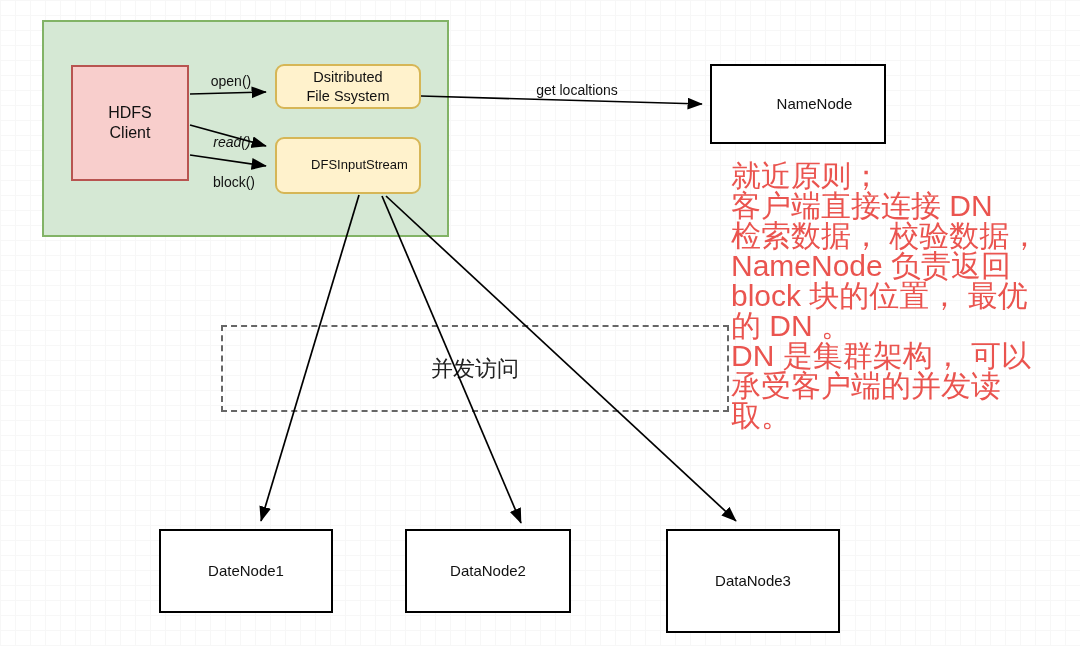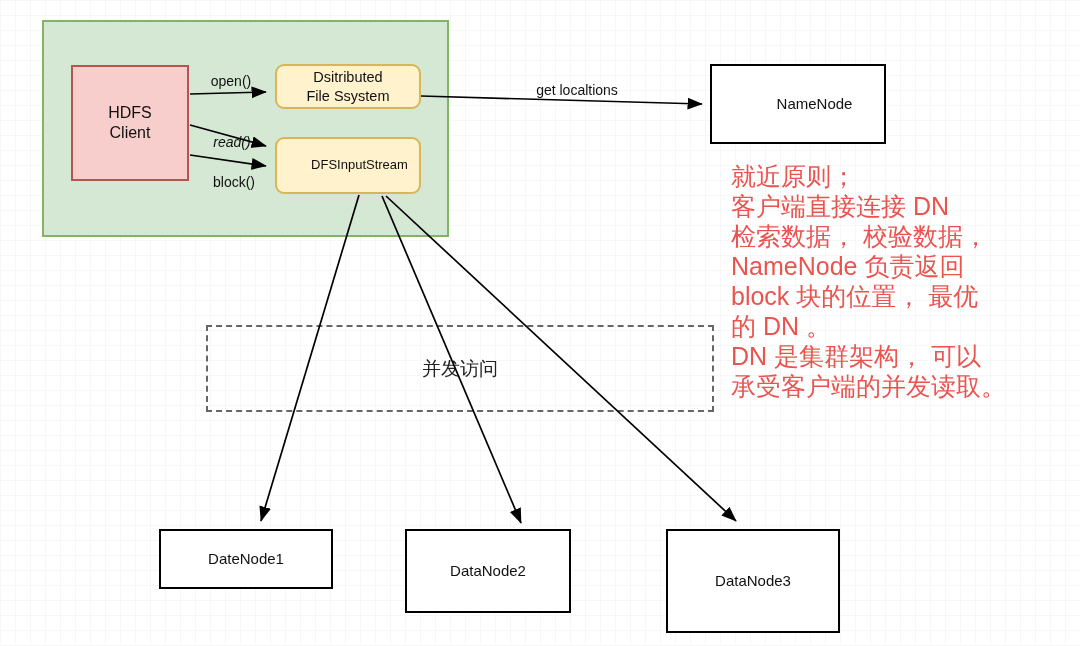--- a/index.html
+++ b/index.html
@@ -33,36 +33,36 @@
   }
   .yellow-box{
     background:#fff2cc;border:2px solid #d6b656;border-radius:9px;
   }
   .dfs-box{left:275px;top:64px;width:146px;height:45px;font-size:14.5px;}
   .stream-box{left:275px;top:137px;width:146px;height:57px;font-size:13px;padding-left:23px;}
   .plain-box{
     background:#ffffff;border:2px solid #000000;font-size:15px;
   }
   .namenode-box{left:710px;top:64px;width:176px;height:80px;padding-left:33px;}
-  .dn1-box{left:159px;top:529px;width:174px;height:60px;}
+  .dn1-box{left:159px;top:529px;width:174px;height:84px;}
   .dn2-box{left:405px;top:529px;width:166px;height:84px;}
   .dn3-box{left:666px;top:529px;width:174px;height:104px;}
   .dashed-box{
-    left:206px;top:325px;width:508px;height:87px;
+    left:221px;top:325px;width:508px;height:87px;
     background:transparent;border:2px dashed #666666;
-    font-size:19px;color:#222;
+    font-size:22px;color:#222;
   }
   .edge-label{
     position:absolute;transform:translate(-50%,-50%);
     font-size:14px;color:#111;background:transparent;white-space:nowrap;
   }
   .italic{font-style:italic;margin-top:26px;}
   .annotation{
     left:731px;top:161px;width:310px;
-    font-size:25px;line-height:30px;
+    font-size:30px;line-height:30px;
     color:#ea544f;white-space:pre-line;
   }
   svg.wires{position:absolute;left:0;top:0;pointer-events:none;}
   svg.wires line{stroke:#000;stroke-width:1.7;}
 </style>
 </head>
 <body>
 
 <div class="canvas">
 

